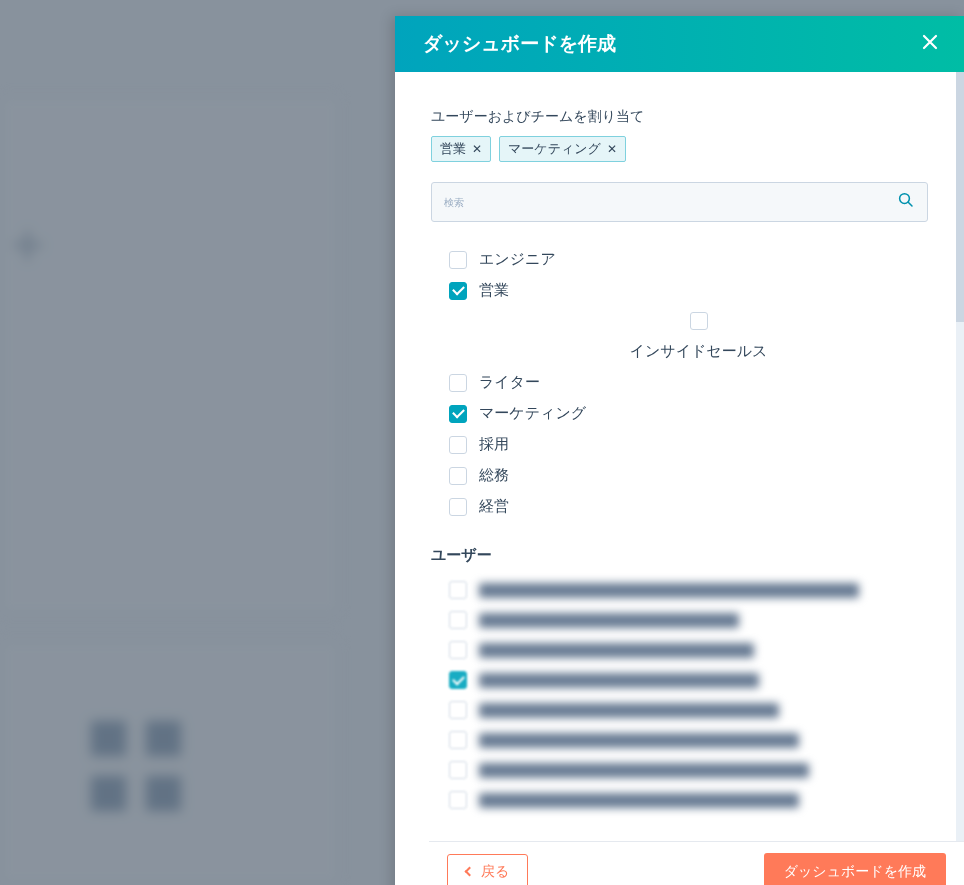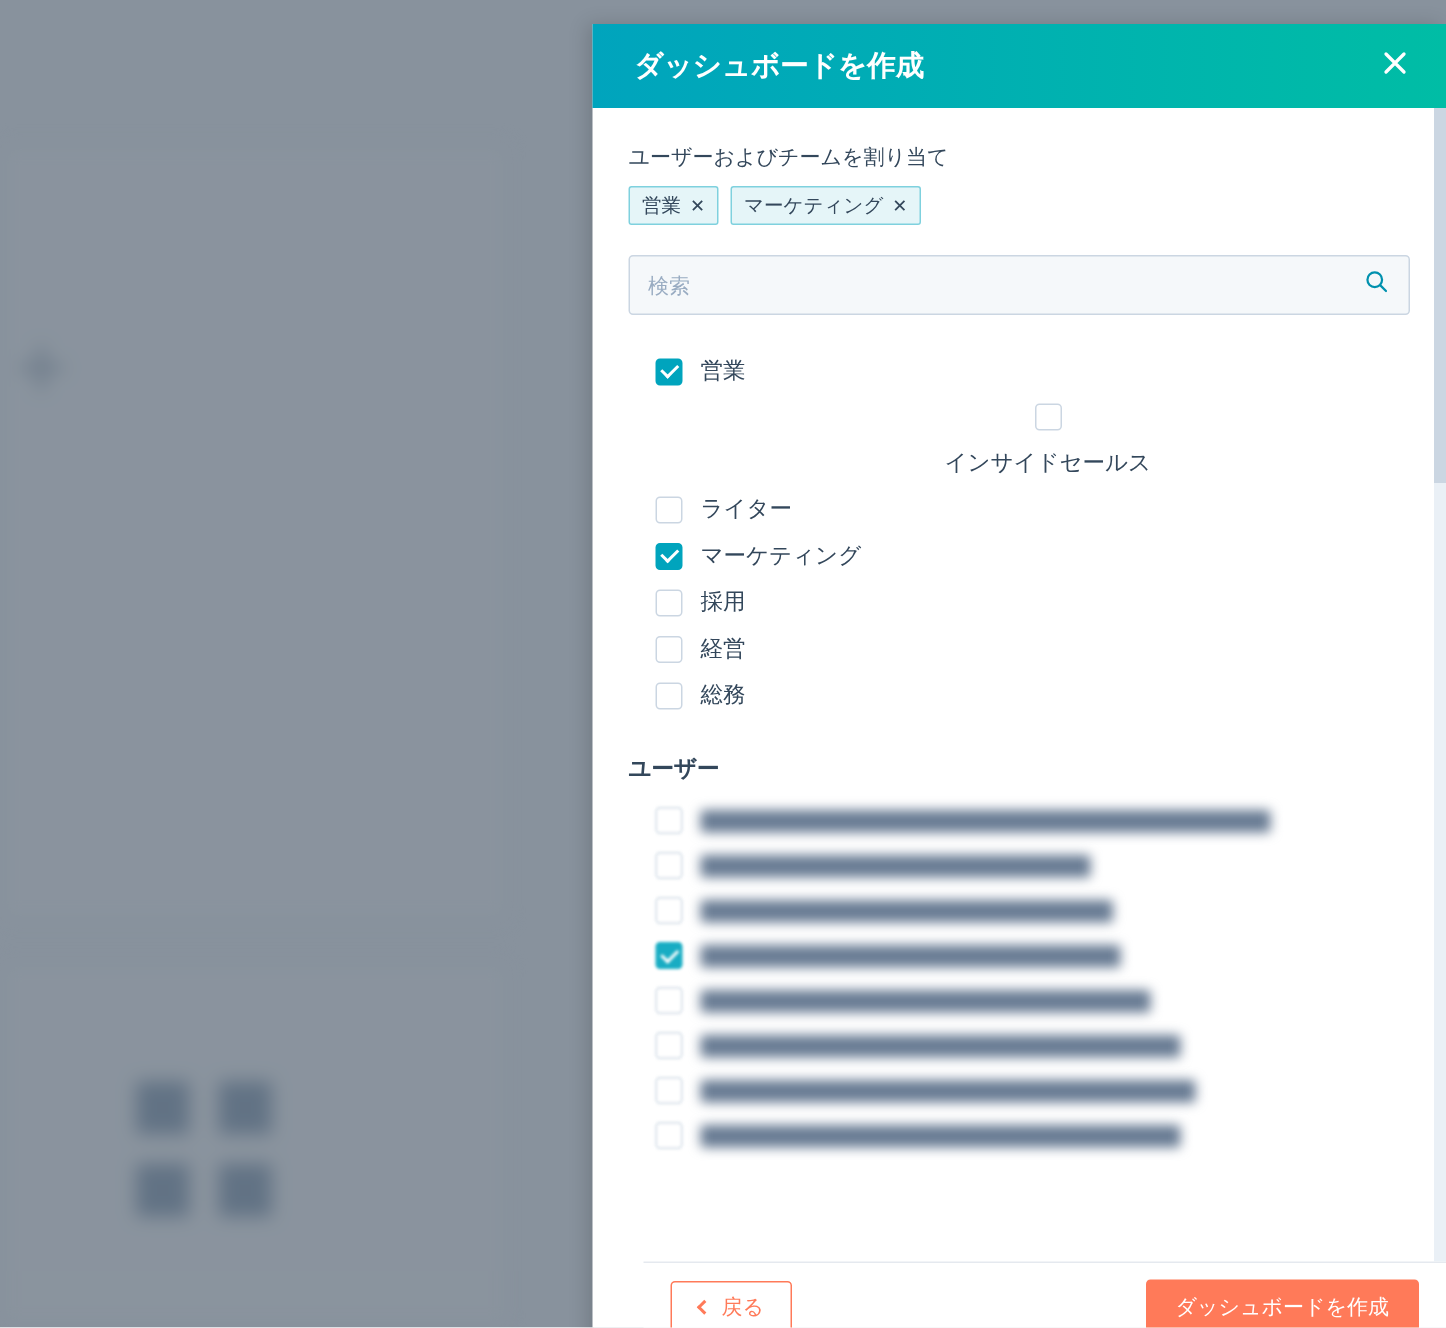--- a/index.html
+++ b/index.html
@@ -68,21 +68,21 @@
     }
     .close-x {
       color: #fff;
       font-size: 24px;
       cursor: pointer;
       line-height: 1;
     }
     .panel-body {
       flex: 1;
       overflow-y: auto;
-      padding: 24px;
+      padding: 36px;
       position: relative;
     }
     .panel-body::-webkit-scrollbar { width: 8px; }
     .panel-body::-webkit-scrollbar-thumb { background: #cbd6e2; }
     .panel-body::-webkit-scrollbar-track { background: #eaf0f6; }
 
     .assign-label {
       color: #33475b;
       font-size: 14px;
       margin-bottom: 10px;
@@ -119,21 +119,21 @@
       background: #f5f8fa;
       border-radius: 3px;
       padding: 0 12px;
       height: 40px;
       margin-bottom: 22px;
     }
     .search-input {
       flex: 1;
       border: none;
       background: transparent;
-      font-size: 14px;
+      font-size: 10px;
       color: #33475b;
       outline: none;
     }
     .search-input::placeholder { color: #99acc2; }
     .search-icon { color: #0091ae; }
 
     .section-title {
       font-size: 15px;
       font-weight: 700;
       color: #33475b;
@@ -299,20 +299,24 @@
       <span class="search-icon">
         <svg width="18" height="18" viewBox="0 0 24 24" fill="none">
             <circle cx="10" cy="10" r="6.5" stroke="#0091ae" stroke-width="2"></circle>
             <path d="M15 15 L20 20" stroke="#0091ae" stroke-width="2" stroke-linecap="round"></path>
           </svg>
       </span>
     </div>
 
     <div class="check-list" id="teams">
         <div class="check-row">
+          <div class="checkbox"></div>
+          <span class="check-label">エンジニア</span>
+        </div>
+        <div class="check-row">
           <div class="checkbox checked"></div>
           <span class="check-label">営業</span>
         </div>
         <div class="check-row indent">
           <div class="checkbox"></div>
           <span class="check-label">インサイドセールス</span>
         </div>
         <div class="check-row">
           <div class="checkbox"></div>
           <span class="check-label">ライター</span>
@@ -320,25 +324,25 @@
         <div class="check-row">
           <div class="checkbox checked"></div>
           <span class="check-label">マーケティング</span>
         </div>
         <div class="check-row">
           <div class="checkbox"></div>
           <span class="check-label">採用</span>
         </div>
         <div class="check-row">
           <div class="checkbox"></div>
+          <span class="check-label">総務</span>
+        </div>
+        <div class="check-row">
+          <div class="checkbox"></div>
           <span class="check-label">経営</span>
-        </div>
-        <div class="check-row">
-          <div class="checkbox"></div>
-          <span class="check-label">総務</span>
         </div>
       </div>
 
     <div class="section-title">ユーザー</div>
     <div class="check-list" id="users">
         <div class="check-row user">
           <div class="checkbox blurred"></div>
           <div class="blurred-line" style="width: 380px;"></div>
         </div>
         <div class="check-row user">

